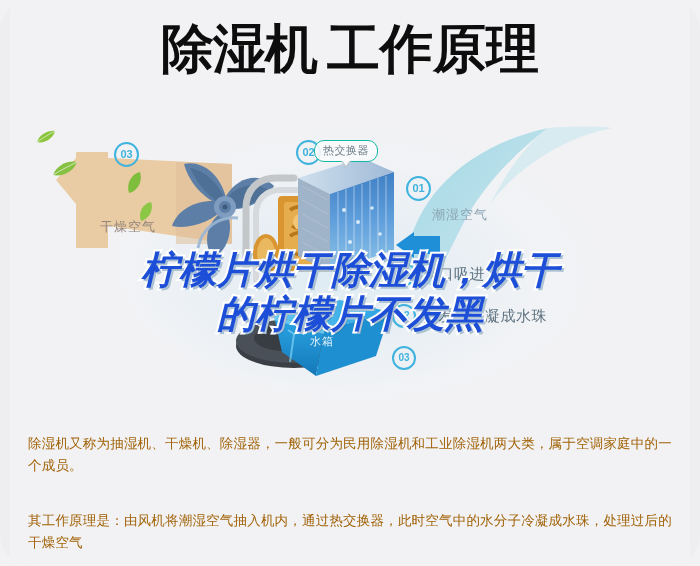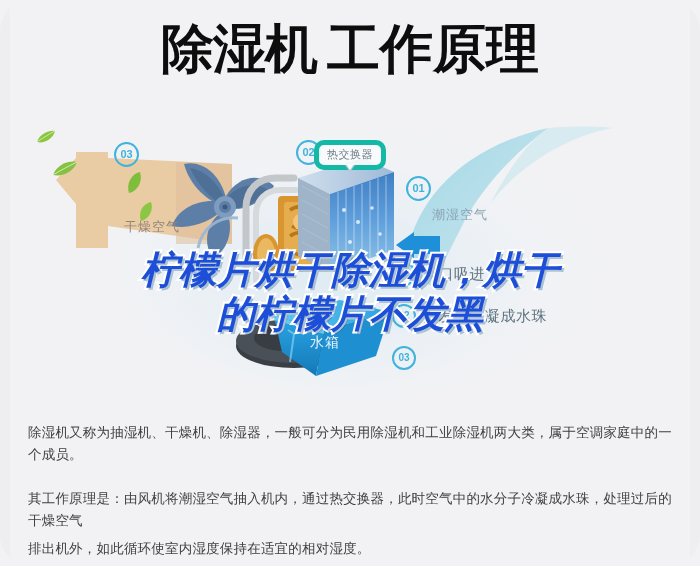--- a/index.html
+++ b/index.html
@@ -122,30 +122,30 @@
   }
 
   .stage-label {
     position: absolute;
     font-size: 13px;
     color: #7b8a93;
     font-family: "Liberation Sans", "DejaVu Sans", sans-serif;
     white-space: nowrap;
     letter-spacing: 1px;
   }
-  .label-dry   { left: 124px; top: 100px; color: #93857a; }
+  .label-dry   { left: 100px; top: 100px; color: #93857a; }
   .label-humid { left: 432px; top: 88px; color: #8aa3b2; }
-  .label-tank  { left: 310px; top: 216px; color: #eaf6fd; font-size: 14px; letter-spacing: 1px; }
+  .label-tank  { left: 310px; top: 216px; color: #eaf6fd; font-size: 11px; letter-spacing: 1px; }
 
   
   .bubble {
     position: absolute;
     left: 314px; top: 22px;
     padding: 2px 8px 3px 8px;
-    border: 5px solid #14b8a6;
+    border: 1px solid #14b8a6;
     border-radius: 10px;
     background: rgba(250,251,252,0.9);
     font-size: 11px;
     color: #6d7d87;
     white-space: nowrap;
     letter-spacing: 0.5px;
   }
   .bubble:after {
     content: "";
     position: absolute;
@@ -229,24 +229,24 @@
 
   
   .copy {
     position: absolute;
     left: 28px;
     top: 418px;
     width: 648px;
     z-index: 4;
   }
   .copy p {
-    margin: 4px 0 6px 0;
+    margin: 15px 0 6px 0;
     font-size: 13.5px;
     line-height: 22px;
-    color: #404040;
+    color: #a16207;
     font-family: Liberation Sans, sans-serif;
     letter-spacing: 0.2px;
   }
   .copy .gap { height: 12px; }
 
   
   .rail-l, .rail-r {
     position: absolute;
     top: 0; width: 10px; height: 566px;
     background: #eeeef0;

